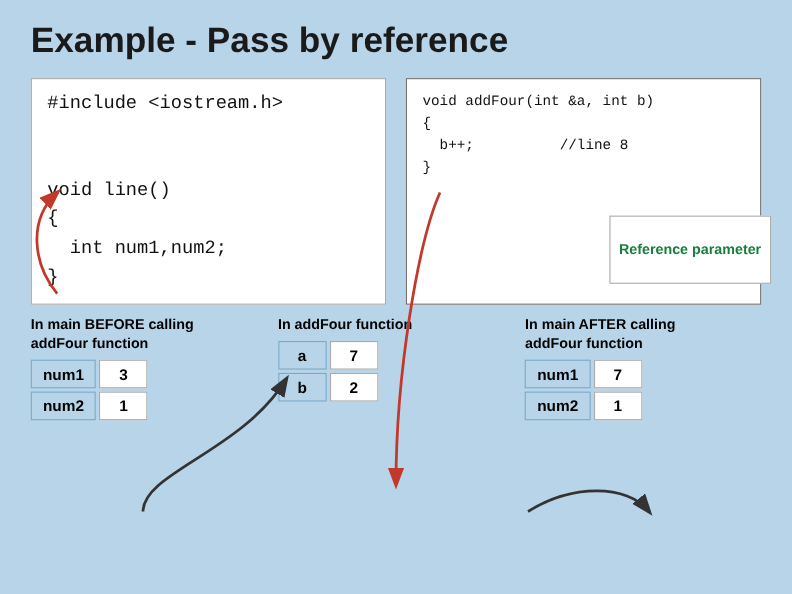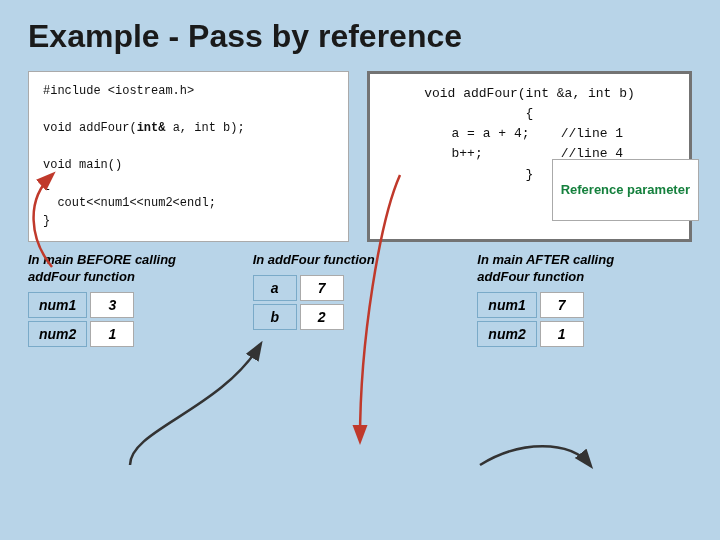--- a/index.html
+++ b/index.html
@@ -27,63 +27,61 @@
     .content-area {
       display: flex;
       gap: 18px;
       margin-bottom: 10px;
     }
     .code-box {
       background: #fff;
       border: 1px solid #aaa;
       padding: 10px 14px;
       font-family: 'Courier New', monospace;
-      font-size: 12px;
+      font-size: 17px;
       line-height: 1.55;
       color: #111;
       flex: 1;
       min-width: 0;
       position: relative;
     }
 
     .right-box {
       background: #fff;
-      border: 3px solid #737373;
+      border: 1px solid #737373;
       padding: 10px 14px;
       font-family: 'Courier New', monospace;
       font-size: 13px;
       line-height: 1.55;
       color: #111;
       flex: 1;
       min-width: 0;
       position: relative;
-      text-align: center;
     }
 
     .ref-param-label {
       position: absolute;
       right: -10px;
       bottom: 18px;
       background: #fff;
       border: 1px solid #aaa;
       padding: 20px 8px;
       font-family: Arial, sans-serif;
       font-size: 13px;
       font-weight: bold;
       color: #15803d;
       white-space: nowrap;
     }
 
     .bottom-section {
       display: flex;
-      justify-content: flex-end;
+      justify-content: space-between;
       align-items: flex-start;
       margin-top: 6px;
       gap: 10px;
-      font-style: italic;
     }
     .bottom-col {
       display: flex;
       flex-direction: column;
       align-items: flex-start;
       flex: 1;
     }
     .bottom-col.center-col {
       align-items: flex-start;
     }
@@ -148,33 +146,31 @@
 <body>
 
 <div class="slide">
   <div class="title">Example - Pass by reference</div>
 
   <div class="content-area">
 
     <div class="code-box">
       <div>#include &lt;iostream.h&gt;</div>
       <div>&nbsp;</div>
-      <div>void addFour(<span style="font-weight:bold;">int&amp;</span> a, int b);</div>
       <div>&nbsp;</div>
-      <div>void main()</div>
+      <div>void line()</div>
       <div>{</div>
-      <div>&nbsp;&nbsp;cout&lt;&lt;num1&lt;&lt;num2&lt;endl;</div>
+      <div>&nbsp;&nbsp;int num1,num2;</div>
       <div>}</div>
     </div>
 
     <div class="right-box" style="position:relative;">
       <div>void addFour(int &amp;a, int b)</div>
       <div>{</div>
-      <div>&nbsp;&nbsp;a = a + 4;&nbsp;&nbsp;&nbsp;&nbsp;<span class="comment">//line 1</span></div>
-      <div>&nbsp;&nbsp;b++;&nbsp;&nbsp;&nbsp;&nbsp;&nbsp;&nbsp;&nbsp;&nbsp;&nbsp;&nbsp;<span class="comment">//line 4</span></div>
+      <div>&nbsp;&nbsp;b++;&nbsp;&nbsp;&nbsp;&nbsp;&nbsp;&nbsp;&nbsp;&nbsp;&nbsp;&nbsp;<span class="comment">//line 8</span></div>
       <div>}</div>
       <div class="ref-param-label">Reference parameter</div>
     </div>
   </div>
 
   <div class="bottom-section">
 
     <div class="bottom-col">
       <div class="bottom-label">In main BEFORE calling<br>addFour function</div>
       <div class="table-grid">

